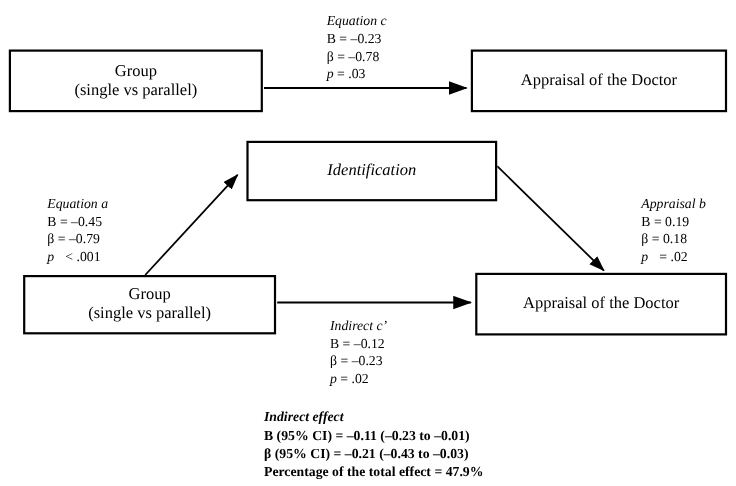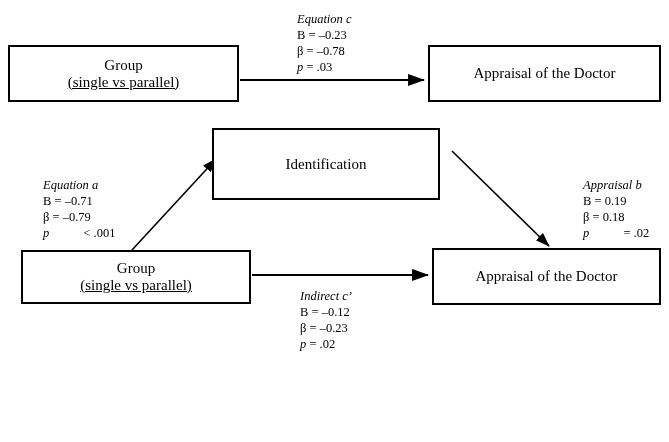--- a/index.html
+++ b/index.html
@@ -25,25 +25,25 @@
     background: #ffffff;
     display: flex;
     align-items: center;
     justify-content: center;
     text-align: center;
     line-height: 1.12;
     font-size: 15px;
     z-index: 3;
   }
   .node-box .line1 { display: block; }
-  .node-box .line2 { display: block; text-decoration: underline; }
+  .node-box .line2 { display: block; }
 
   #box-group-top   { left: 8px;   top: 45px;  width: 231px; height: 57px; }
   #box-appraisal-top { left: 428px; top: 45px;  width: 233px; height: 57px; }
-  #box-identification { left: 212px; top: 128px; width: 228px; height: 72px; }
+  #box-identification { left: 224px; top: 128px; width: 228px; height: 55px; font-style: italic; }
   #box-group-bottom { left: 21px;  top: 250px; width: 230px; height: 54px; }
   #box-appraisal-bottom { left: 432px; top: 248px; width: 229px; height: 57px; }
 
   
   #arrow-layer {
     position: absolute;
     left: 0; top: 0;
     width: 669px; height: 442px;
     z-index: 2;
   }
@@ -77,21 +77,21 @@
     line-height: 1.33;
     white-space: nowrap;
     font-weight: bold;
     z-index: 4;
   }
   #indirect-effect-block .ie-title {
     font-style: italic;
     font-weight: bold;
   }
 
-  .pad-left { padding-left: 7px; margin-left: 24px; }
+  .pad-left { padding-left: 7px; }
 </style>
 </head>
 <body>
 
 <div id="canvas">
 
   <svg id="arrow-layer" viewBox="0 0 669 442" xmlns="http://www.w3.org/2000/svg">
     <defs>
       <marker id="arrowhead" markerWidth="9" markerHeight="9" refX="8.4" refY="3.2" orient="auto" markerUnits="strokeWidth">
         <path d="M0,0 L9,3.2 L0,6.4 z" fill="#000000"></path>
@@ -149,21 +149,21 @@
     </div>
     <div class="eq-row">
       <span class="sym-italic">p</span>
       <span>= .03</span>
     </div>
   </div>
 
   <div class="eq-block" id="eq-a-block">
     <div class="eq-title">Equation a</div>
     <div class="eq-row">
-      <span>B = </span><span>–0.71</span>
+      <span>B = </span><span>–0.45</span>
     </div>
     <div class="eq-row">
       <span>β = </span><span>–0.79</span>
     </div>
     <div class="eq-row">
       <span class="sym-italic">p</span>
       <span class="pad-left">&lt; .001</span>
     </div>
   </div>
 
@@ -188,14 +188,20 @@
     </div>
     <div class="eq-row">
       <span>β = </span><span>–0.23</span>
     </div>
     <div class="eq-row">
       <span class="sym-italic">p</span>
       <span>= .02</span>
     </div>
   </div>
 
+  <div id="indirect-effect-block">
+    <div class="ie-title">Indirect effect</div>
+    <div>B (95% CI) = –0.11 (–0.23 to –0.01)</div>
+    <div>β (95% CI) = –0.21 (–0.43 to –0.03)</div>
+    <div>Percentage of the total effect = 47.9%</div>
+  </div>
 
 </div>
 
 </body></html>

